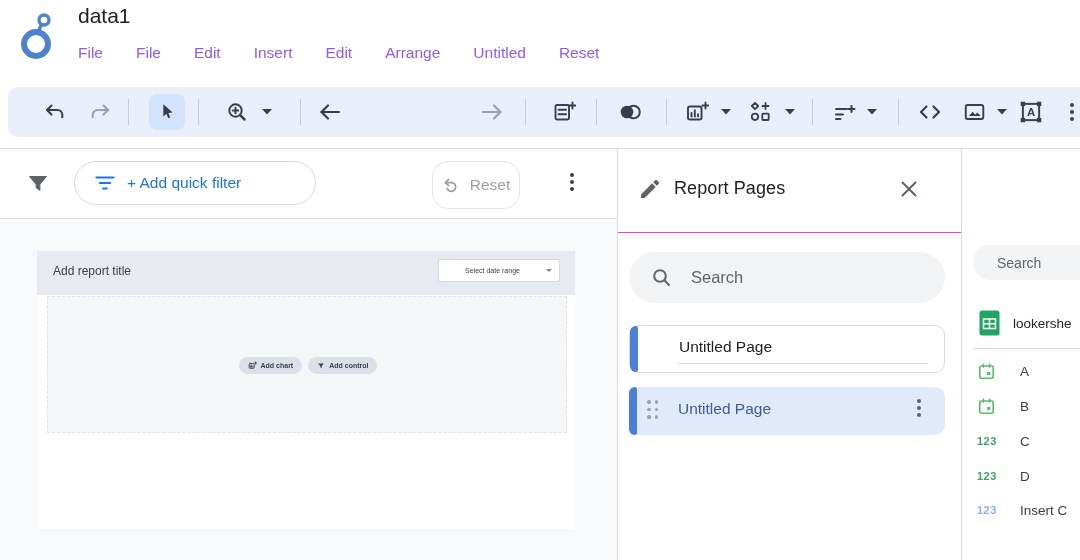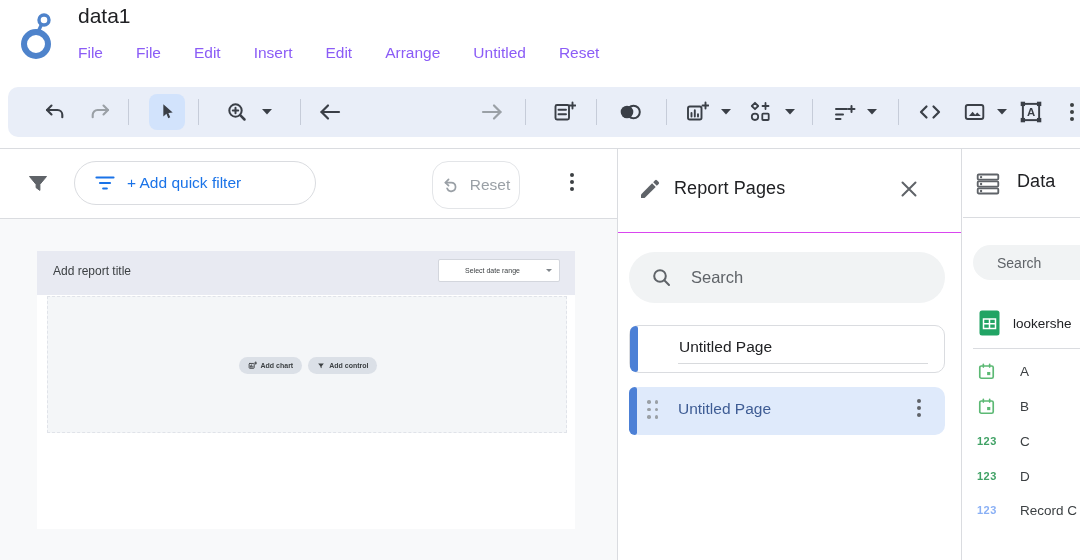--- a/index.html
+++ b/index.html
@@ -368,33 +368,20 @@
       <div class="pname">Untitled Page</div>
       <div class="item-more vdots">
           <i></i>
           <i></i>
           <i></i>
         </div>
     </div>
   </div>
 
   <div class="data-col">
-    <div class="panel-header data-header">
-      <div style="position:absolute;left:12px;top:22px;">
-        <svg width="26" height="26" viewBox="0 0 24 24" fill="none" stroke="#5f6368" stroke-width="1.7">
-          <rect x="2.5" y="3.2" width="19" height="4.8" rx="1"></rect>
-          <rect x="2.5" y="9.6" width="19" height="4.8" rx="1"></rect>
-          <rect x="2.5" y="16" width="19" height="4.8" rx="1"></rect>
-          <circle cx="5.6" cy="5.6" r="1.1" fill="#5f6368" stroke="none"></circle>
-          <circle cx="5.6" cy="12" r="1.1" fill="#5f6368" stroke="none"></circle>
-          <circle cx="5.6" cy="18.4" r="1.1" fill="#5f6368" stroke="none"></circle>
-        </svg>
-      </div>
-      <div class="panel-title" style="position:absolute;left:54px;top:22px;">Data</div>
-    </div>
 
     <div class="search-pill data-search">
       <svg width="17" height="17" viewBox="0 0 22 22" fill="none" stroke="#5f6368" stroke-width="2.2" stroke-linecap="round">
         <circle cx="9" cy="9" r="5.8"></circle>
           <path d="M13.3 13.3 L18 18"></path>
       </svg>
       <input type="text" placeholder="Search" style="">
     </div>
 
     <div class="source-row">
@@ -436,17 +423,17 @@
     <div class="field-row" style="top:312px">
       <div class="field-icon">
         <span class="num-glyph num-green">123</span>
       </div>
       <span class="field-label">D</span>
     </div>
     <div class="field-row" style="top:346px">
       <div class="field-icon">
         <span class="num-glyph num-blue">123</span>
       </div>
-      <span class="field-label">Record C</span>
+      <span class="field-label">Insert C</span>
     </div>
   </div>
 
 </div>
 
 </body></html>

